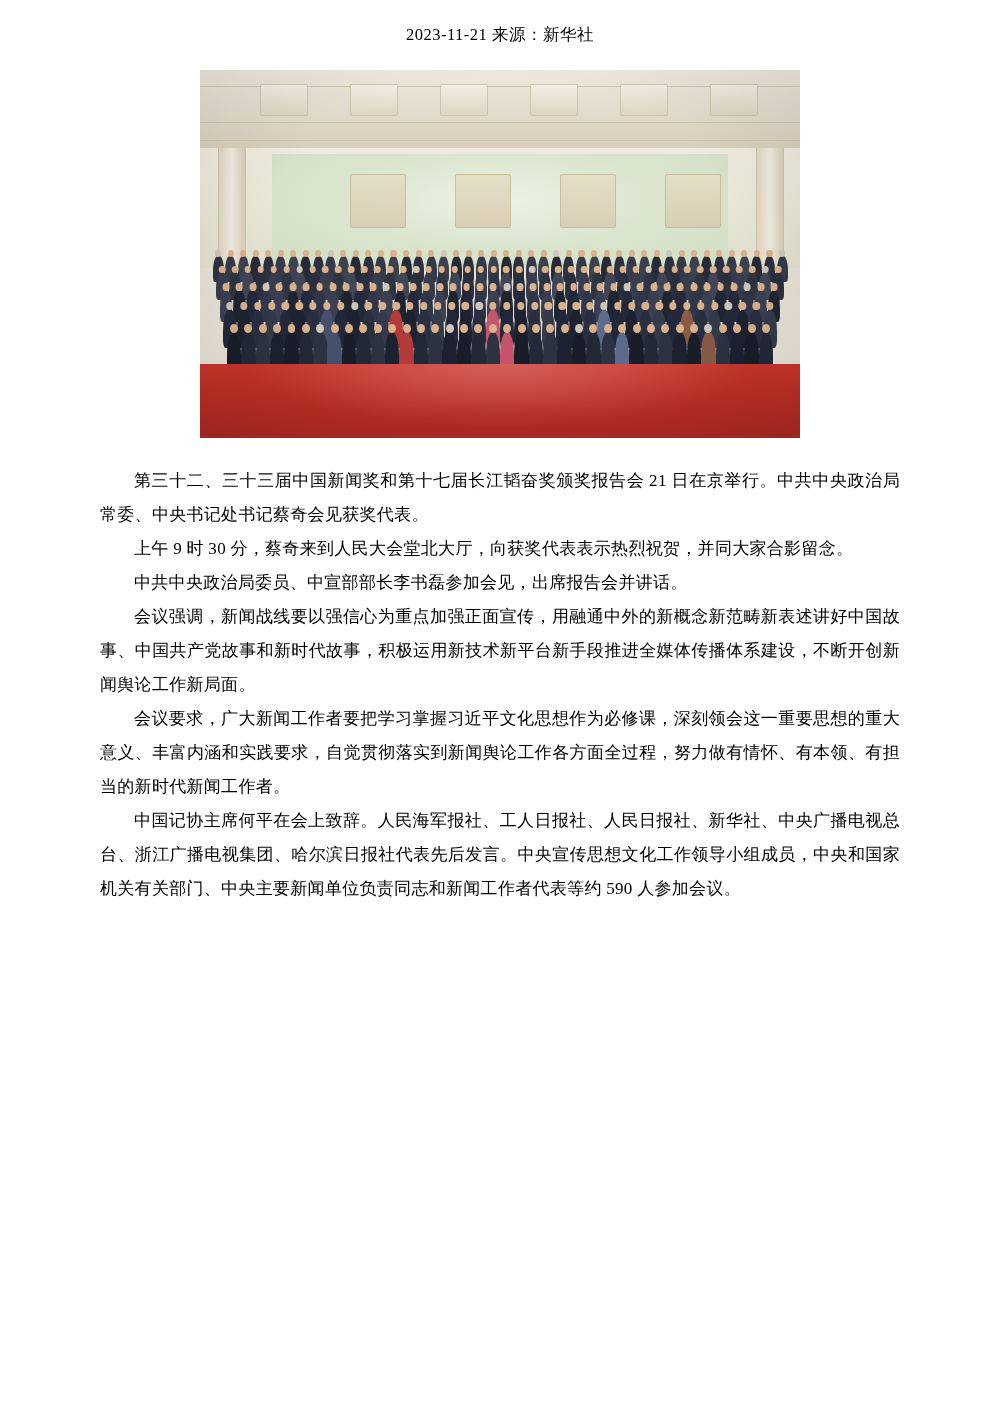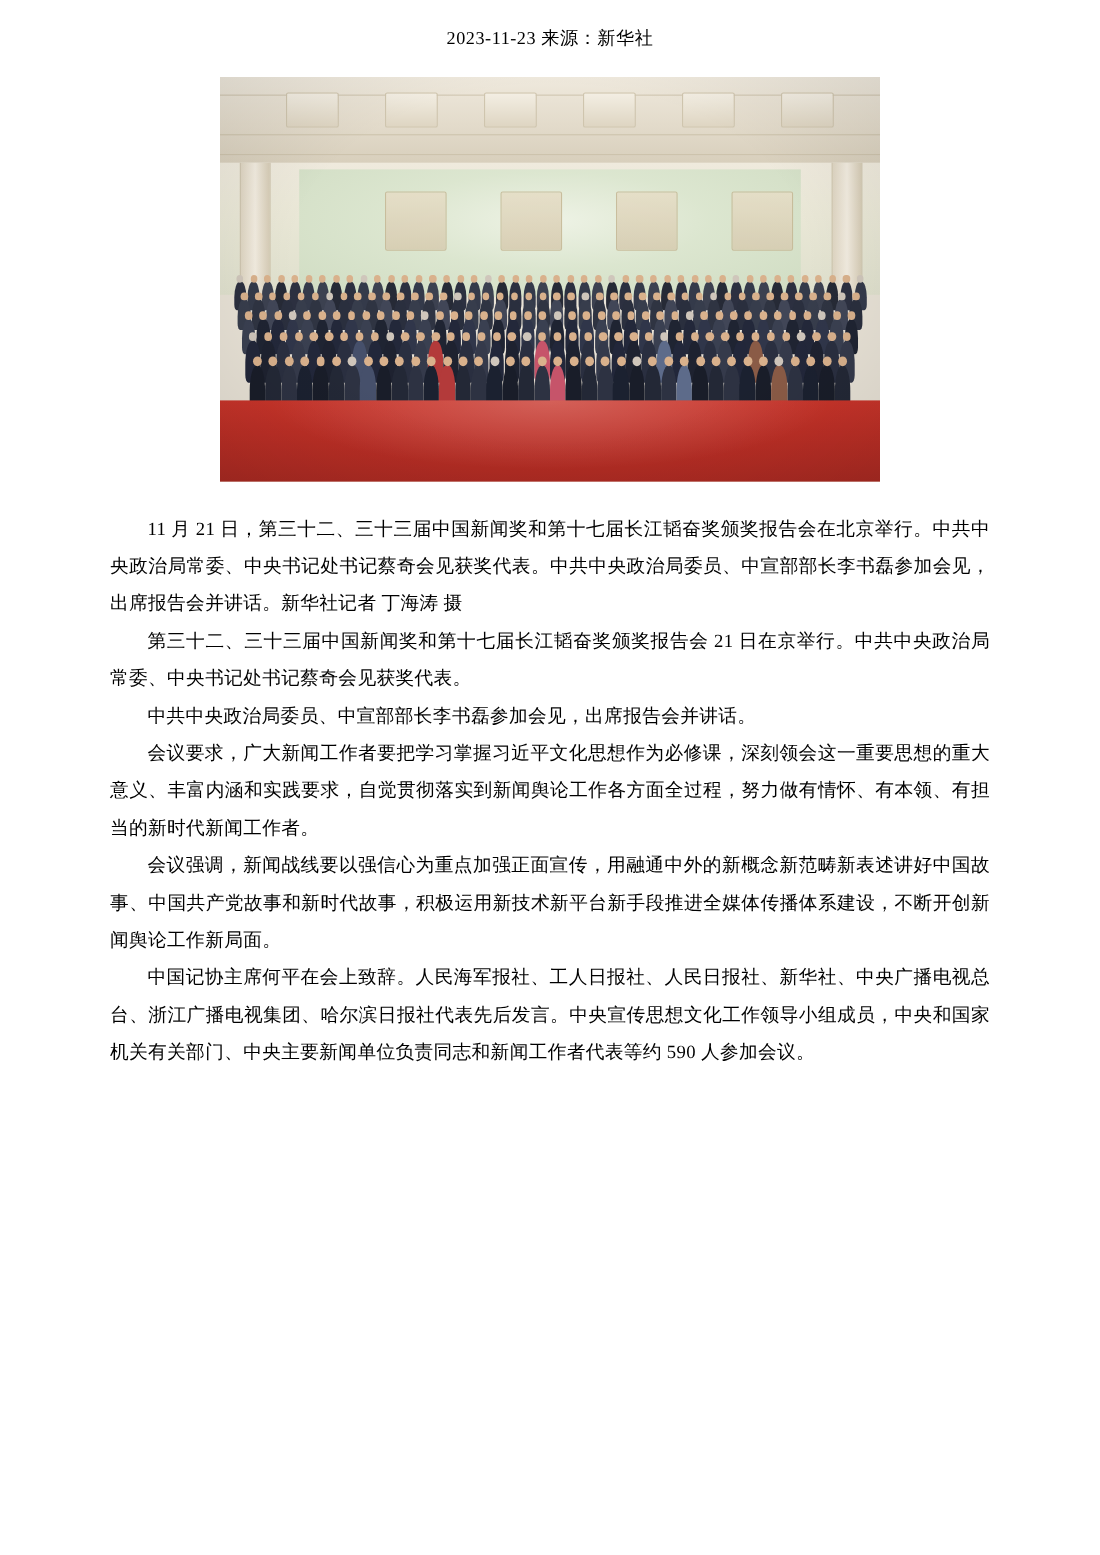--- a/index.html
+++ b/index.html
@@ -161,21 +161,21 @@
     font-family: "Liberation Serif", "DejaVu Serif", serif;
   }
 </style>
 </head>
 <body>
 
 <div class="page">
   <div class="content">
 
 
-    <div class="doc-byline">2023-11-23 来源：新华社</div>
+    <div class="doc-byline">2023-11-21 来源：新华社</div>
 
     <div class="figure-wrap">
       <div class="photo">
         <div class="ph-ceiling"></div>
         <div class="ph-ceil-line" style="top:16px;"></div>
         <div class="ph-ceil-line" style="top:52px;"></div>
         <div class="ph-ceil-line" style="top:70px;"></div>
 
         <div class="ph-ceil-panel" style="left:60px;"></div>
         <div class="ph-ceil-panel" style="left:150px;"></div>
@@ -839,23 +839,23 @@
           </div>
 
         <div class="ph-carpet">
           <div class="ph-carpet-sheen"></div>
         </div>
         <div class="ph-vign"></div>
       </div>
     </div>
 
     <div class="body-text">
-      <p>11 月 21 日，第三十二、三十三届中国新闻奖和第十七届长江韬奋奖颁奖报告会在北京举行。中共中央政治局常委、中央书记处书记蔡奇会见获奖代表。中共中央政治局委员、中宣部部长李书磊参加会见，出席报告会并讲话。新华社记者  丁海涛  摄</p>
       <p>第三十二、三十三届中国新闻奖和第十七届长江韬奋奖颁奖报告会 21 日在京举行。中共中央政治局常委、中央书记处书记蔡奇会见获奖代表。</p>
+      <p>上午 9 时 30 分，蔡奇来到人民大会堂北大厅，向获奖代表表示热烈祝贺，并同大家合影留念。</p>
       <p>中共中央政治局委员、中宣部部长李书磊参加会见，出席报告会并讲话。</p>
+      <p>会议强调，新闻战线要以强信心为重点加强正面宣传，用融通中外的新概念新范畴新表述讲好中国故事、中国共产党故事和新时代故事，积极运用新技术新平台新手段推进全媒体传播体系建设，不断开创新闻舆论工作新局面。</p>
       <p>会议要求，广大新闻工作者要把学习掌握习近平文化思想作为必修课，深刻领会这一重要思想的重大意义、丰富内涵和实践要求，自觉贯彻落实到新闻舆论工作各方面全过程，努力做有情怀、有本领、有担当的新时代新闻工作者。</p>
-      <p>会议强调，新闻战线要以强信心为重点加强正面宣传，用融通中外的新概念新范畴新表述讲好中国故事、中国共产党故事和新时代故事，积极运用新技术新平台新手段推进全媒体传播体系建设，不断开创新闻舆论工作新局面。</p>
       <p>中国记协主席何平在会上致辞。人民海军报社、工人日报社、人民日报社、新华社、中央广播电视总台、浙江广播电视集团、哈尔滨日报社代表先后发言。中央宣传思想文化工作领导小组成员，中央和国家机关有关部门、中央主要新闻单位负责同志和新闻工作者代表等约 590 人参加会议。</p>
     </div>
 
   </div>
 
 </div>
 
 </body></html>

